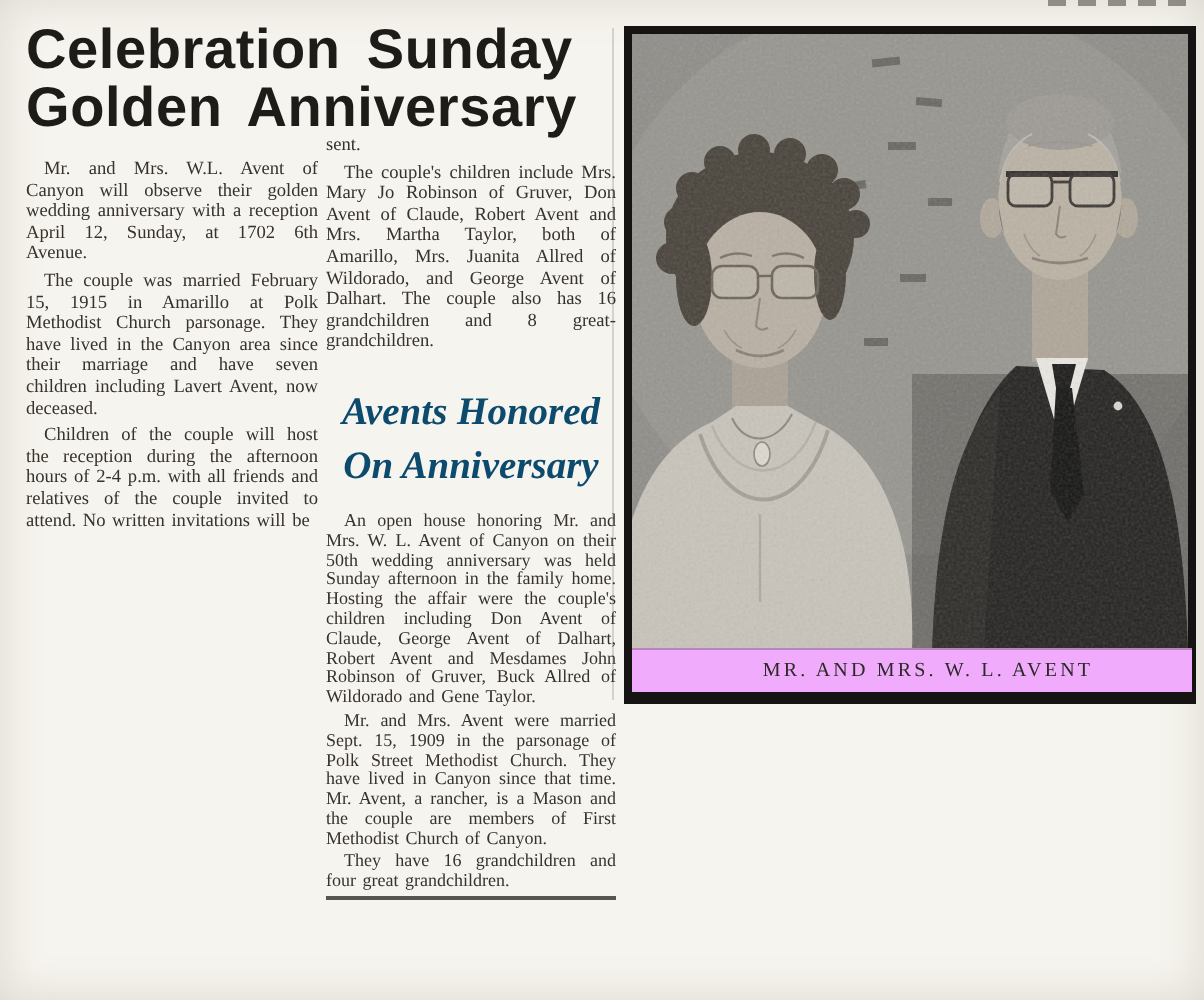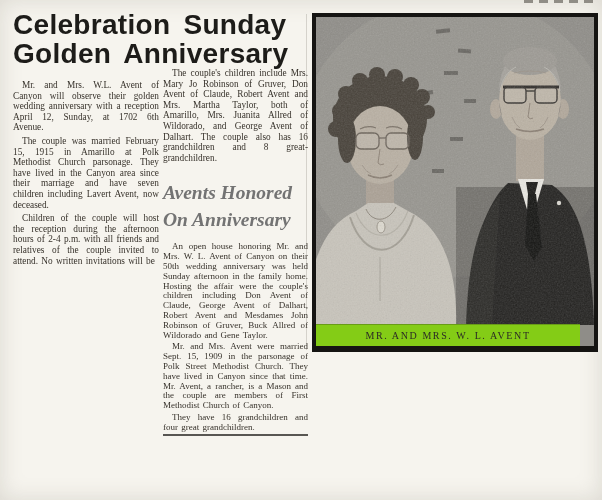--- a/index.html
+++ b/index.html
@@ -30,62 +30,64 @@
     text-align:justify;text-justify:inter-word;
     text-indent:9px;word-spacing:1px;
   }
   .col p.cont{text-indent:0;}
   .col2 .art2 p{font-size:9px;line-height:9.8px;margin:0 0 2px 0;}
   .subhead{
     margin:16px 0 9px 0;
     font-family:"Liberation Serif", serif;
     font-weight:700;font-style:italic;
     font-size:19.5px;line-height:27px;
-    color:#737373;
+    color:#0c4a6e;text-align:center;
     white-space:nowrap;
   }
   .end-rule{height:2px;background:rgba(35,33,29,0.75);margin-top:1px;}
   
   .photo-rule{position:absolute;left:306px;top:14px;width:1px;height:336px;background:rgba(95,90,80,0.22);}
   .scan-dashes{
     position:absolute;left:524px;top:0;width:72px;height:3px;
     background:repeating-linear-gradient(90deg, rgba(70,66,60,0.55) 0 9px, transparent 9px 15px);
   }
   
   .photo-frame{
     position:absolute;left:312px;top:13px;width:286px;height:339px;
     border:4px solid #151412;border-bottom-width:6px;
     box-sizing:border-box;background:#8f8d88;
   }
   .photo-art{position:absolute;left:0;top:0;width:278px;height:308px;display:block;}
   .photo-caption{
     position:absolute;left:0;bottom:0;width:264px;height:21px;
-    background:#84cc16;border-top:1px solid rgba(35,32,28,0.28);
+    background:#f0abfc;border-top:1px solid rgba(35,32,28,0.28);
     display:flex;align-items:center;justify-content:center;
     font-size:10px;letter-spacing:1.6px;color:#2c2a26;
     font-family:"Liberation Serif", serif;
+    padding-left:16px;
   }
 </style>
 </head>
 <body>
 
 <div class="page">
 
   <div class="headline">
     <div>Celebration Sunday</div>
     <div>Golden Anniversary</div>
   </div>
 
   <div class="col col1">
     <p>Mr. and Mrs. W.L. Avent of Canyon will observe their golden wedding anniversary with a reception April 12, Sunday, at 1702 6th Avenue.</p>
     <p>The couple was married February 15, 1915 in Amarillo at Polk Methodist Church parsonage. They have lived in the Canyon area since their marriage and have seven children including Lavert Avent, now deceased.</p>
     <p>Children of the couple will host the reception during the afternoon hours of 2-4 p.m. with all friends and relatives of the couple invited to attend. No written invitations will be</p>
   </div>
 
   <div class="col col2">
+    <p class="cont">sent.</p>
     <p>The couple's children include Mrs. Mary Jo Robinson of Gruver, Don Avent of Claude, Robert Avent and Mrs. Martha Taylor, both of Amarillo, Mrs. Juanita Allred of Wildorado, and George Avent of Dalhart. The couple also has 16 grandchildren and 8 great-grandchildren.</p>
 
     <div class="subhead">
       <div>Avents Honored</div>
       <div>On Anniversary</div>
     </div>
 
     <div class="art2">
       <p>An open house honoring Mr. and Mrs. W. L. Avent of Canyon on their 50th wedding anniversary was held Sunday afternoon in the family home. Hosting the affair were the couple's children including Don Avent of Claude, George Avent of Dalhart, Robert Avent and Mesdames John Robinson of Gruver, Buck Allred of Wildorado and Gene Taylor.</p>
       <p>Mr. and Mrs. Avent were married Sept. 15, 1909 in the parsonage of Polk Street Methodist Church. They have lived in Canyon since that time. Mr. Avent, a rancher, is a Mason and the couple are members of First Methodist Church of Canyon.</p>

